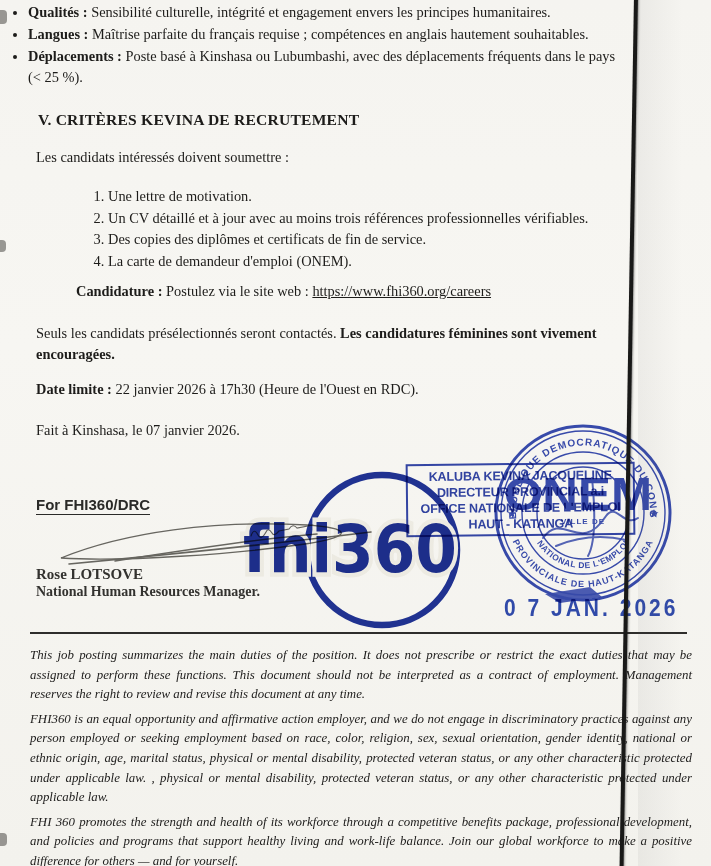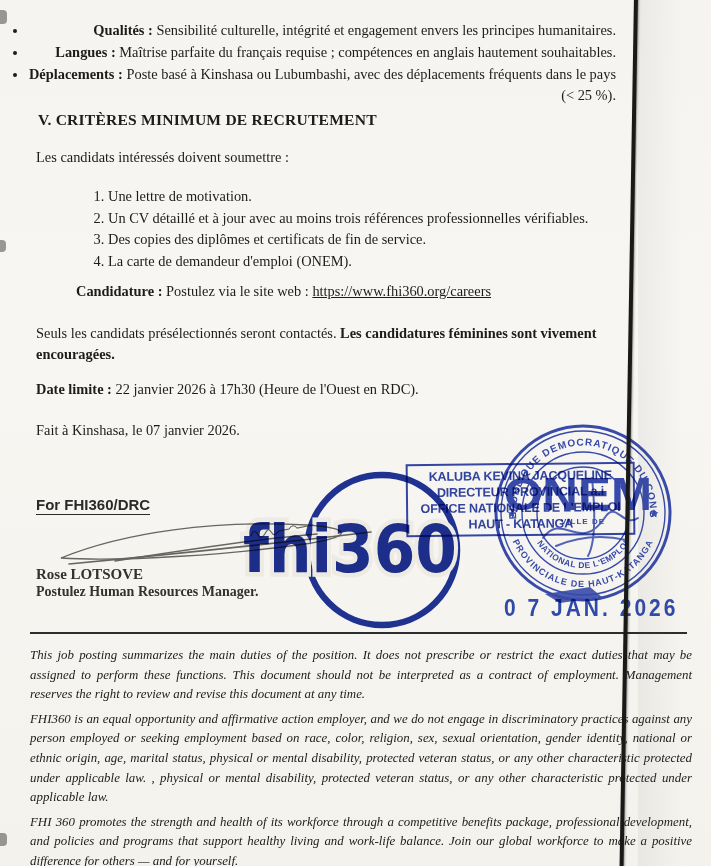--- a/index.html
+++ b/index.html
@@ -5,21 +5,21 @@
   html,body{margin:0;padding:0;background:#888;}
   .page{
     position:relative; width:711px; height:866px; margin:0 auto;
     background:linear-gradient(180deg,#f5f4f0 0%,#f7f6f2 40%,#f3f2ed 100%);
     font-family:"Liberation Serif", serif; color:#1d1c1a; overflow:hidden;
   }
   .abs{position:absolute;}
   .b{font-weight:bold;}
   
   .bullets{top:0; left:58; width:616px; font-size:14.4px; line-height:21px;}
-  .bullets ul{margin:0; padding:20px 0 0 28px; list-style:disc;text-align:right;}
+  .bullets ul{margin:0; padding:2px 0 0 28px; list-style:disc;}
   .bullets li{margin:0 0 1px 0;}
   
   .heading{top:111px; left:38px; font-size:15.6px; font-weight:bold; letter-spacing:.2px;}
   .intro{top:149px; left:36px; font-size:14.4px;}
   .reqs{top:186px; left:82px; width:580px; font-size:14.4px; line-height:21.5px;}
   .reqs ol{margin:0; padding-left:26px;}
   .para{left:36px; width:638px; font-size:14.4px; line-height:21px;}
   .candidature{top:281px;margin-left:40px;}
   .contact{top:323px;}
   .deadline{top:379px;}
@@ -64,21 +64,21 @@
 <div class="page">
 
   <div class="abs bullets">
     <ul>
       <li><span class="b">Qualités :</span><span> Sensibilité culturelle, intégrité et engagement envers les principes humanitaires.</span></li>
       <li><span class="b">Langues :</span><span> Maîtrise parfaite du français requise ; compétences en anglais hautement souhaitables.</span></li>
       <li><span class="b">Déplacements :</span><span> Poste basé à Kinshasa ou Lubumbashi, avec des déplacements fréquents dans le pays (&lt; 25 %).</span></li>
     </ul>
   </div>
 
-  <div class="abs heading">V. CRITÈRES MINIMUM DE RECRUTEMENT</div>
+  <div class="abs heading">V. CRITÈRES KEVINA DE RECRUTEMENT</div>
 
   <div class="abs intro">Les candidats intéressés doivent soumettre :</div>
 
   <div class="abs reqs">
     <ol>
       <li>Une lettre de motivation.</li>
       <li>Un CV détaillé et à jour avec au moins trois références professionnelles vérifiables.</li>
       <li>Des copies des diplômes et certificats de fin de service.</li>
       <li>La carte de demandeur d'emploi (ONEM).</li>
     </ol>
@@ -103,21 +103,21 @@
   <svg class="abs ink" style="top:512px;left:55px;z-index:2;" width="320" height="62" viewBox="0 0 320 62">
     <g fill="none" stroke="#6b6a66" stroke-width="1.6" stroke-linecap="round">
       <path d="M6,46 C70,20 160,8 252,13 C294,16 302,24 250,32 C180,42 70,50 6,46 Z" stroke-width="1.3"></path>
       <path d="M14,52 C120,42 250,28 316,20"></path>
       <path d="M60,49 C130,38 210,26 262,22"></path>
       <path d="M196,24 q3,-9 7,-1 q3,6 8,-3 q2,-5 6,1 q2,4 7,-2 l10,-2 q4,-6 8,-1 l16,-3" stroke-width="1.2"></path>
     </g>
   </svg>
 
   <div class="abs signer-name">Rose LOTSOVE</div>
-  <div class="abs signer-title">Postulez Human Resources Manager.</div>
+  <div class="abs signer-title">National Human Resources Manager.</div>
 
   <svg class="abs ink" style="top:468px;left:230px;z-index:2;" width="240" height="165" viewBox="0 0 240 165">
     <circle cx="152" cy="82" r="75" fill="none" stroke="#21349a" stroke-width="6.5"></circle>
     <text x="120" y="104" text-anchor="middle" textLength="214" lengthAdjust="spacingAndGlyphs" font-family="DejaVu Sans, sans-serif" font-weight="bold" font-size="66" fill="#1e3093" paint-order="stroke" stroke="#f6f5f1" stroke-width="9">fhi360</text>
   </svg>
 
   <svg class="abs ink" style="top:418px;left:488px;z-index:3;opacity:.93;" width="190" height="190" viewBox="0 0 190 190">
     <defs>
       <path id="arcTop" d="M 28.3 100.8 A 67 67 0 1 1 161.7 100.8"></path>
       <path id="arcBotOuter" d="M 18.6 101.7 A 77 77 0 0 0 171.4 101.7"></path>

